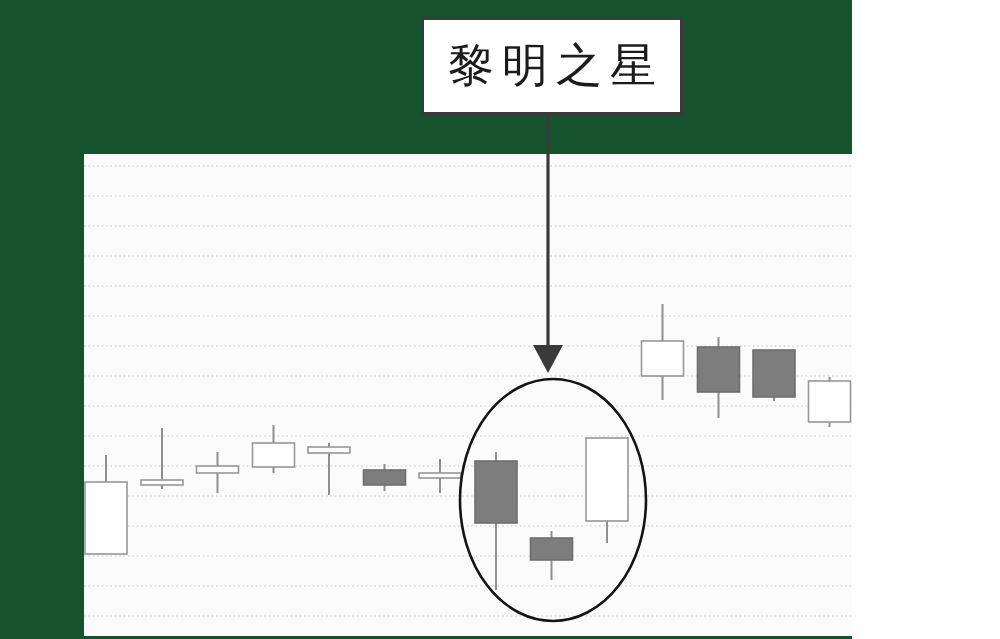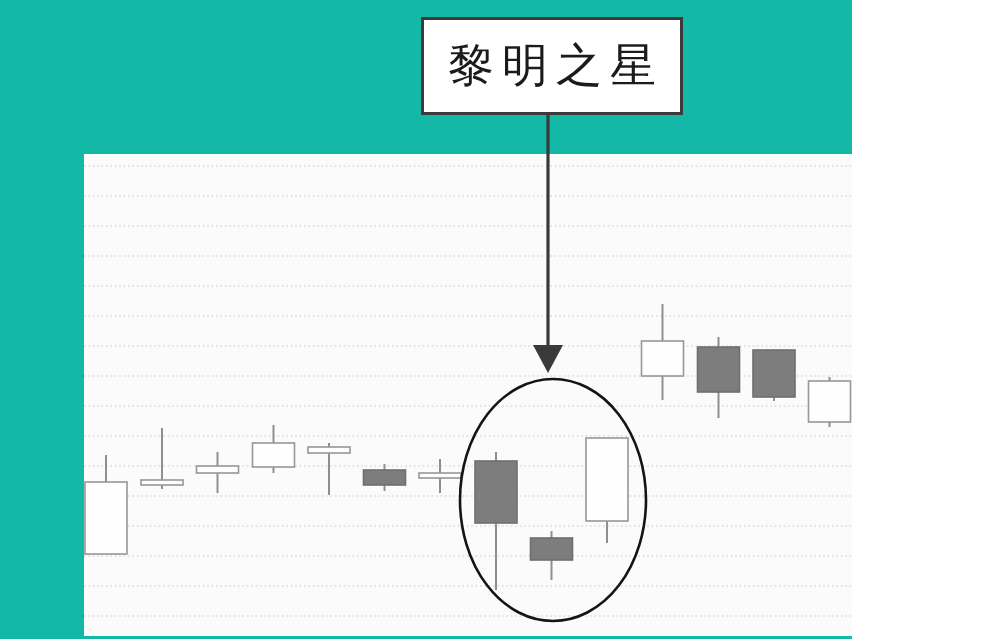--- a/index.html
+++ b/index.html
@@ -5,21 +5,21 @@
   html, body {
     margin: 0;
     padding: 0;
     background: #ffffff;
     font-family: "Liberation Serif", "DejaVu Serif", serif;
   }
   .stage {
     position: relative;
     width: 852px;
     height: 639px;
-    background: #14b8a6;
+    background: #14532d;
     overflow: hidden;
   }
   svg.chart {
     position: absolute;
     left: 0;
     top: 0;
   }
   .callout-box {
     position: absolute;
     box-sizing: border-box;

